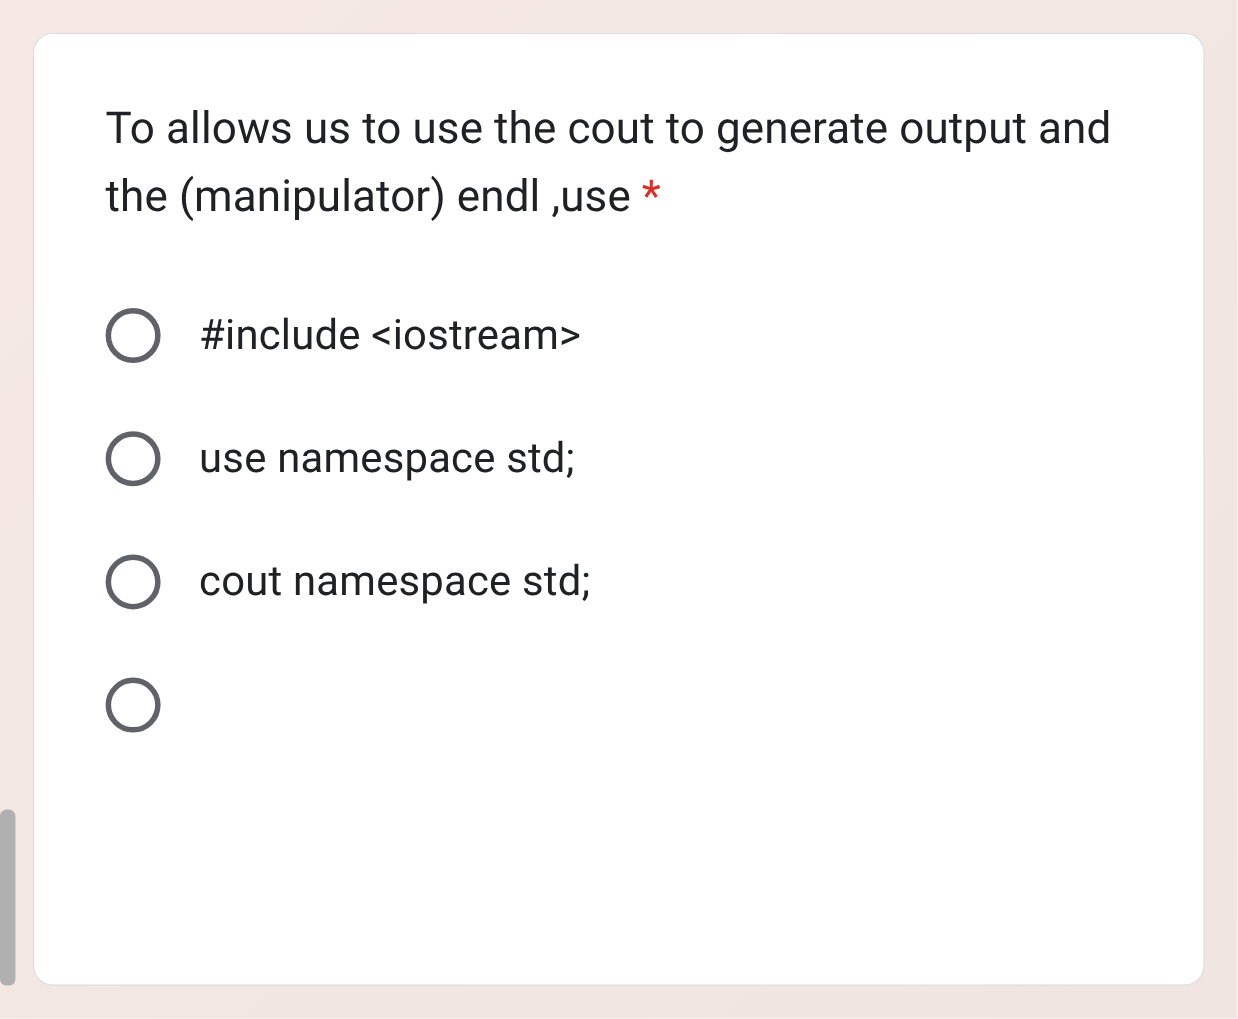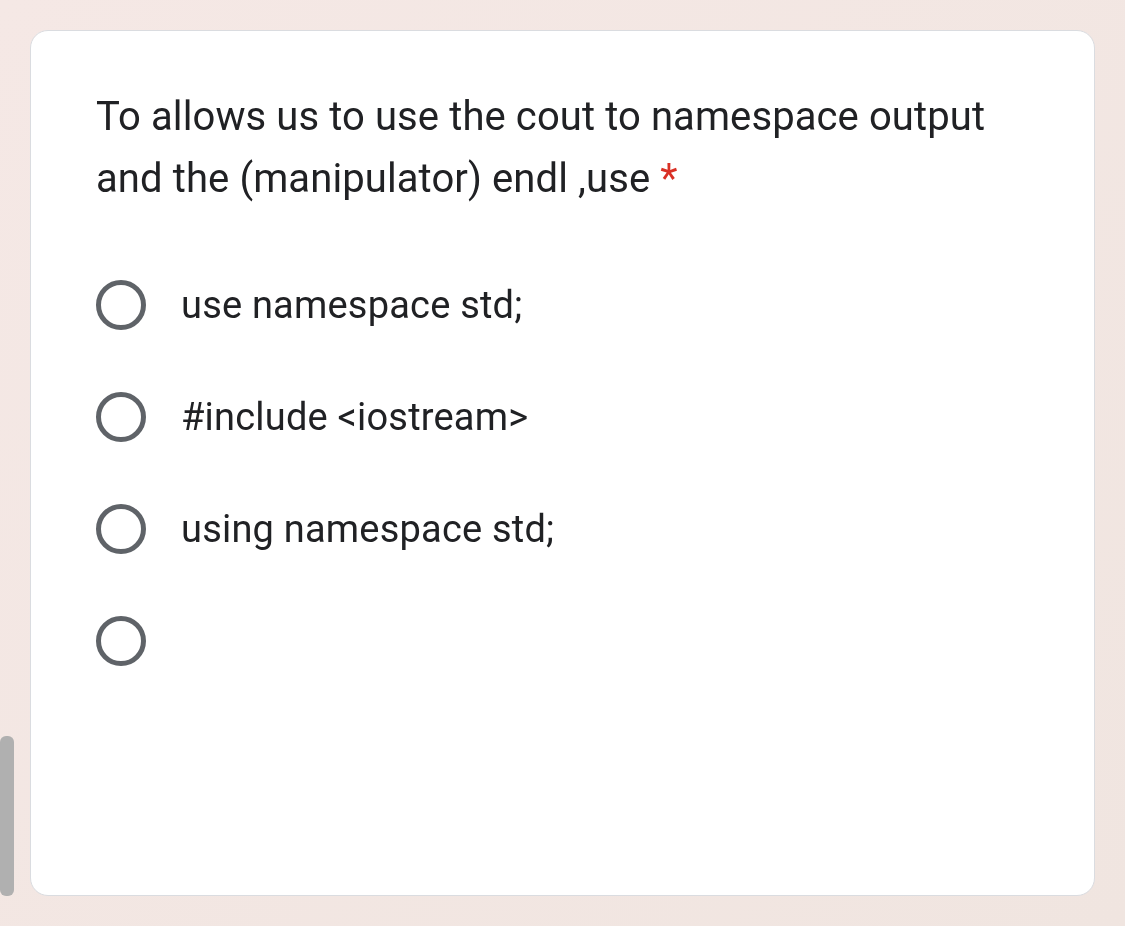--- a/index.html
+++ b/index.html
@@ -69,33 +69,33 @@
       border-radius: 6px;
     }
   </style>
 </head>
 <body>
 
 <div class="side-bar"></div>
 
 <div class="card">
   <div class="question-text">
-    <span>To allows us to use the cout to namespace output and the (manipulator) endl ,use </span><span class="required-asterisk">*</span>
+    <span>To allows us to use the cout to generate output and the (manipulator) endl ,use </span><span class="required-asterisk">*</span>
   </div>
 
   <div class="options">
+    <label class="option-row">
+      <span class="radio-circle"></span>
+      <span class="option-label">#include &lt;iostream&gt;</span>
+    </label>
     <label class="option-row">
       <span class="radio-circle"></span>
       <span class="option-label">use namespace std;</span>
     </label>
     <label class="option-row">
       <span class="radio-circle"></span>
-      <span class="option-label">#include &lt;iostream&gt;</span>
-    </label>
-    <label class="option-row">
-      <span class="radio-circle"></span>
-      <span class="option-label">using namespace std;</span>
+      <span class="option-label">cout namespace std;</span>
     </label>
     <label class="option-row">
       <span class="radio-circle"></span>
     </label>
   </div>
 </div>
 
 </body></html>

